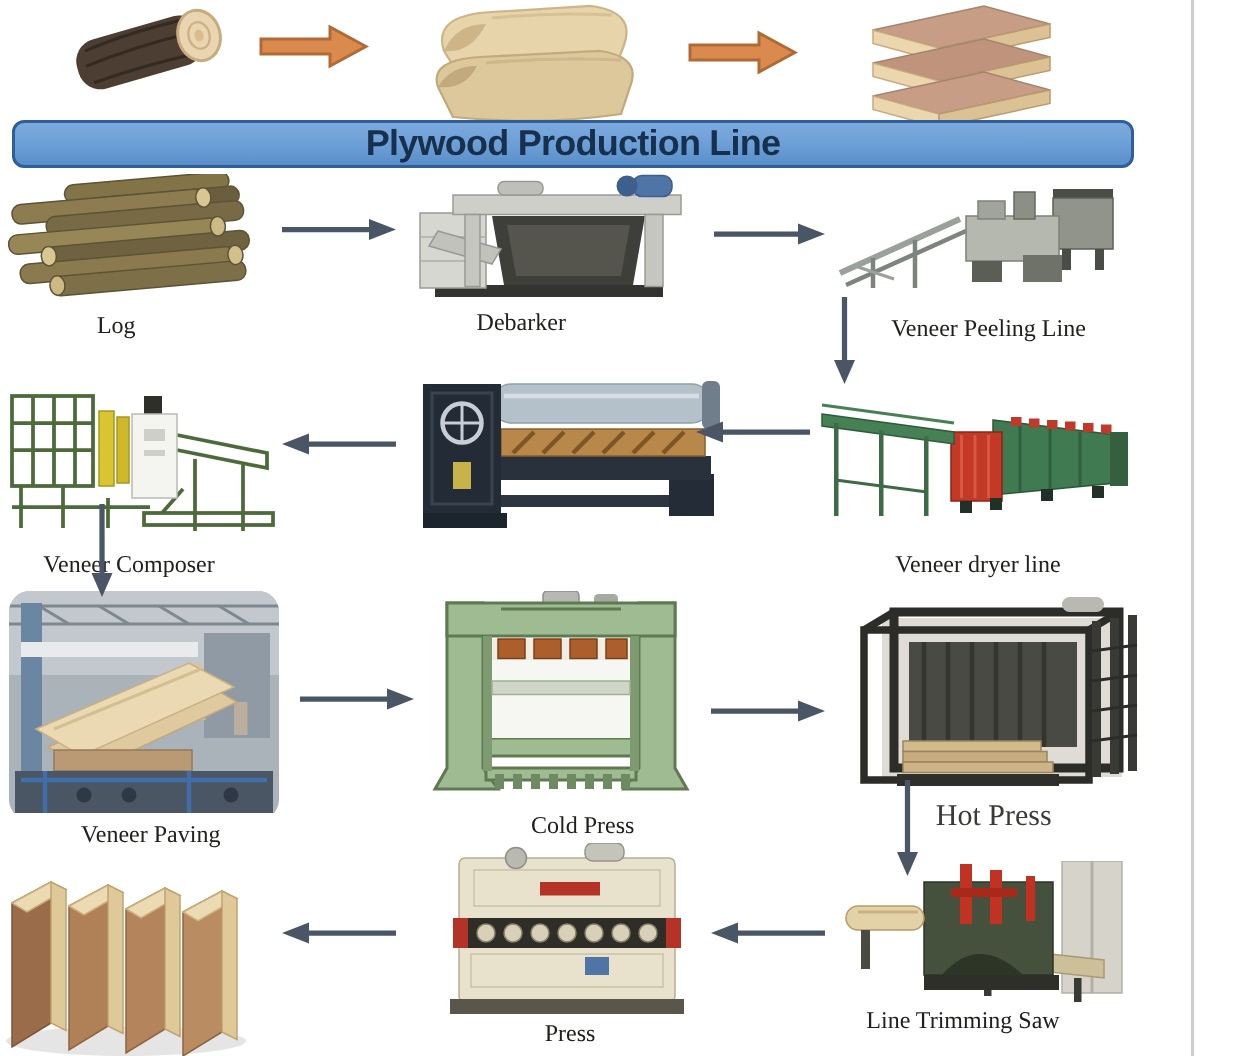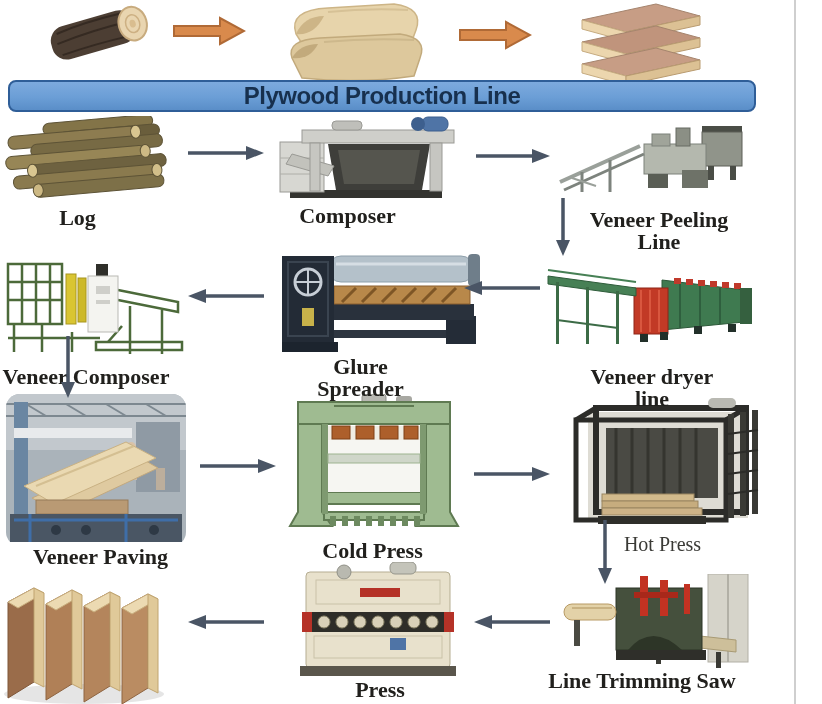--- a/index.html
+++ b/index.html
@@ -5,21 +5,21 @@
   html,body{margin:0;padding:0;background:#fff;}
   #canvas{position:relative;width:822px;height:704px;background:var(--page-bg,#fff);overflow:hidden;
           font-family:"Liberation Serif", serif;}
   .abs{position:absolute;}
   .banner{position:absolute;left:8px;top:80px;width:748px;height:32px;box-sizing:border-box;
           background:linear-gradient(180deg,#7daade 0%, var(--banner-fill,#6b9ed6) 55%, #5a8ec8 100%);
           border:2px solid var(--banner-border,#2f5e98);border-radius:8px;
           display:flex;align-items:center;justify-content:center;}
   .banner span{font-family:"Liberation Sans", sans-serif;font-weight:700;font-size:24px;
           color:var(--title-text,#17304e);letter-spacing:-0.5px;}
-  .stage-label{position:absolute;text-align:center;font-weight:700;font-size:22px;
+  .stage-label{position:absolute;text-align:center;font-weight:400;font-size:16px;
           color:var(--label-text,#21201d);line-height:22px;}
   .stage-label.normal{font-weight:400;font-size:20px;color:#3a3a36;text-align:center;}
   .garrow line{stroke:var(--flow-arrow,#4a5565);stroke-width:3.5;}
   .garrow polygon{fill:var(--flow-arrow,#4a5565);}
   .oarrow polygon{fill:var(--top-arrow-fill,#d98a4c);stroke:var(--top-arrow-stroke,#b06a36);stroke-width:2;}
   .photo{border-radius:14px;overflow:hidden;}
   .vline{position:absolute;left:794px;top:0;width:2px;height:704px;background:var(--frame-line,#cfcfcf);}
 </style>
 </head>
 <body>
@@ -407,27 +407,26 @@
       <rect x="128" y="10" width="6" height="30" fill="#c23222"></rect>
       <rect x="78" y="18" width="44" height="6" fill="#a8281a"></rect>
       <rect x="8" y="30" width="52" height="16" rx="8" fill="#e3d2a8" stroke="#b89a64"></rect>
       <line x1="16" y1="34" x2="56" y2="34" stroke="#c9b282" stroke-width="2"></line>
       <rect x="18" y="46" width="6" height="26" fill="#4a4a42"></rect>
       <rect x="60" y="76" width="90" height="10" fill="#2f2f2a"></rect>
     </svg>
   </div>
 
   <div class="stage-label" style="left:20px;top:207px;width:115px;">Log</div>
-  <div class="stage-label" style="left:285px;top:205px;width:125px;">Composer</div>
+  <div class="stage-label" style="left:285px;top:205px;width:125px;">Debarker</div>
   <div class="stage-label" style="left:572px;top:366px;width:160px;">Veneer dryer line</div>
   <div class="stage-label" style="left:568px;top:209px;width:182px;">Veneer Peeling Line</div>
-  <div class="stage-label" style="left:288px;top:356px;width:145px;">Glure Spreader</div>
   <div class="stage-label" style="left:2px;top:366px;width:168px;">Veneer Composer</div>
   <div class="stage-label" style="left:28px;top:546px;width:145px;">Veneer Paving</div>
-  <div class="stage-label" style="left:305px;top:540px;width:135px;text-align:center;">Cold Press</div>
+  <div class="stage-label" style="left:321px;top:540px;width:135px;text-align:center;">Cold Press</div>
   <div class="stage-label normal" style="left:610px;top:533px;width:105px;">Hot Press</div>
   <div class="stage-label" style="left:522px;top:670px;width:240px;">Line Trimming Saw</div>
   <div class="stage-label" style="left:330px;top:679px;width:100px;">Press</div>
 
   <svg class="abs garrow" style="left:186px;top:143px;" width="80" height="20">
     <line x1="2" y1="10" x2="62" y2="10"></line>
       <polygon points="60,3 78,10 60,17"></polygon>
   </svg>
   <svg class="abs garrow" style="left:474px;top:146px;" width="78" height="20">
     <line x1="2" y1="10" x2="60" y2="10"></line>

